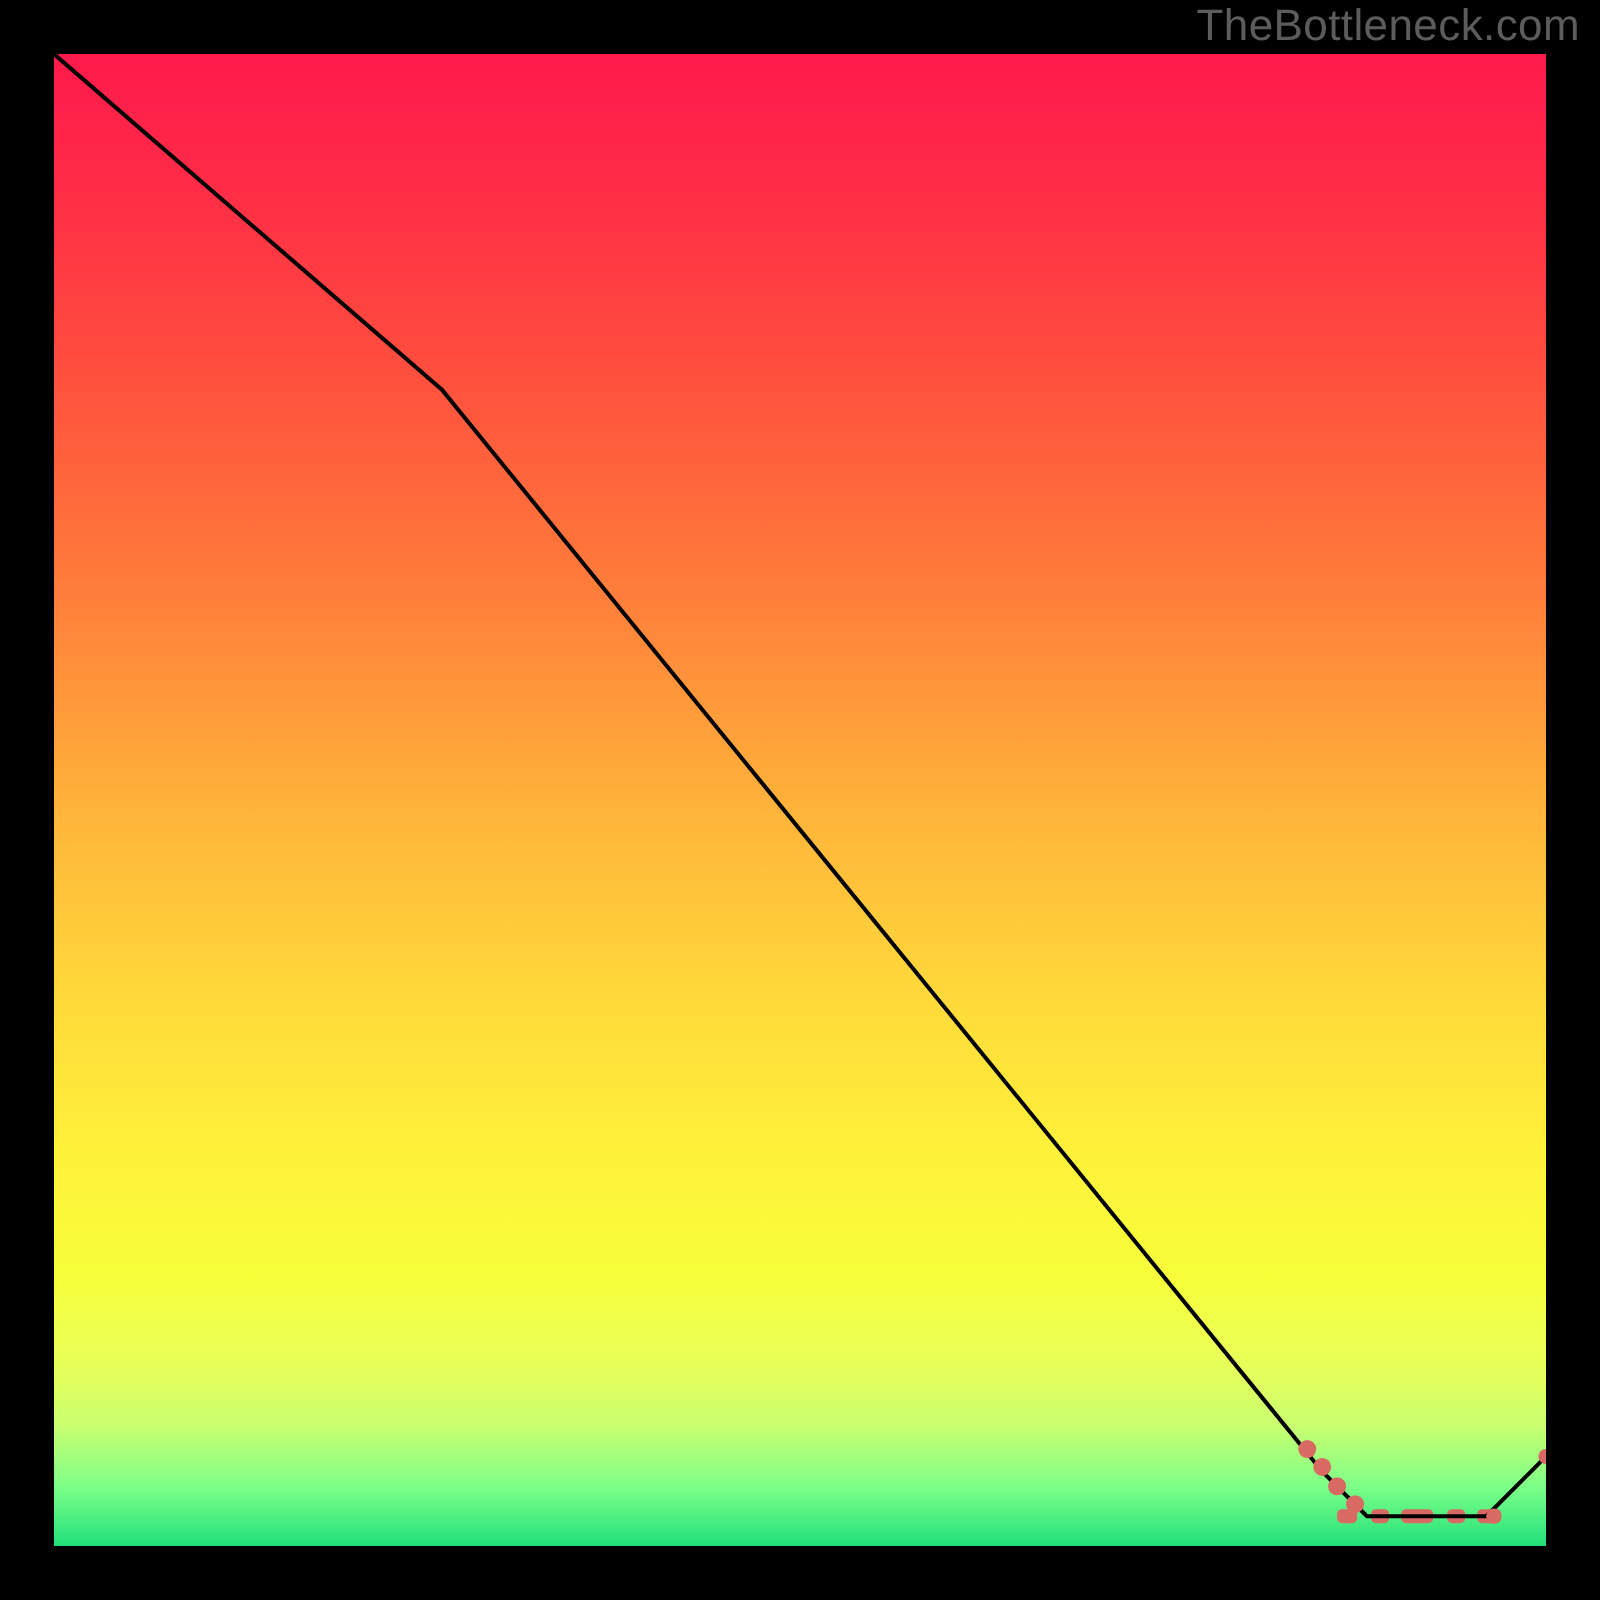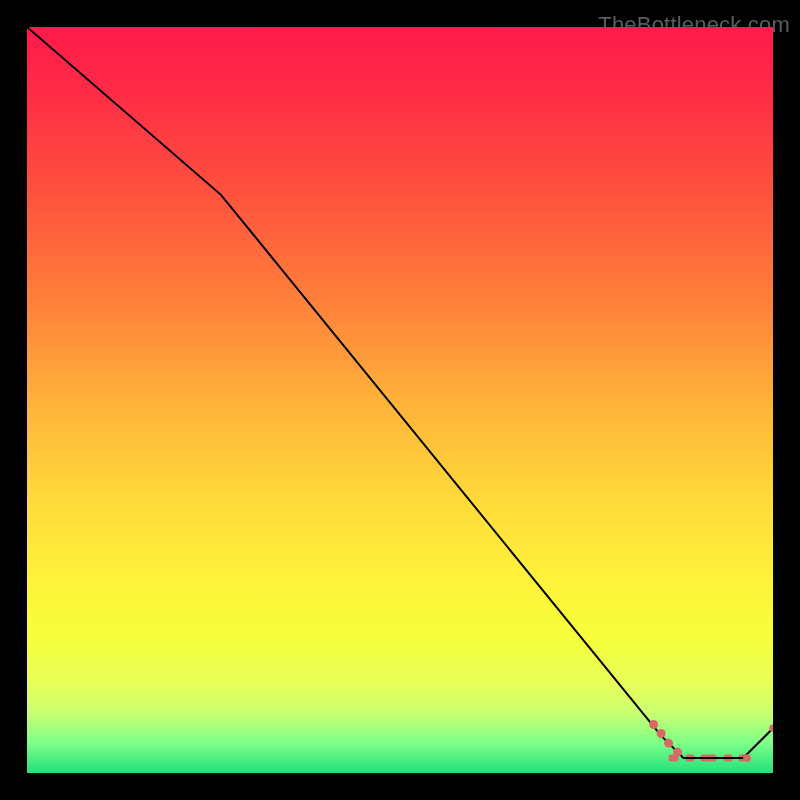--- a/index.html
+++ b/index.html
@@ -12,21 +12,21 @@
     font-family: Arial, Helvetica, sans-serif;
   }
   .stage {
     position: relative;
     width: 800px;
     height: 800px;
     background: #000000;
   }
   .watermark {
     position: absolute;
-    top: 12px;
+    top: 0;
     right: 10px;
     color: #5c5c5c;
     font-size: 22px;
     font-weight: 400;
     letter-spacing: 0.2px;
     user-select: none;
   }
   .plot-wrap {
     position: absolute;
     left: 27px;

